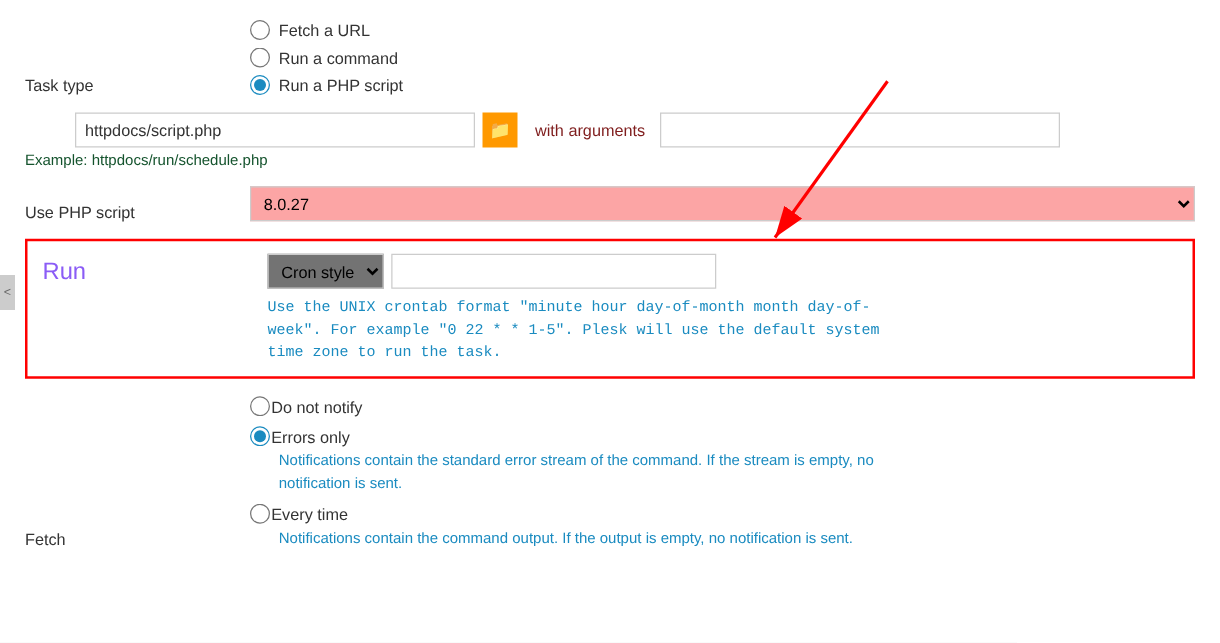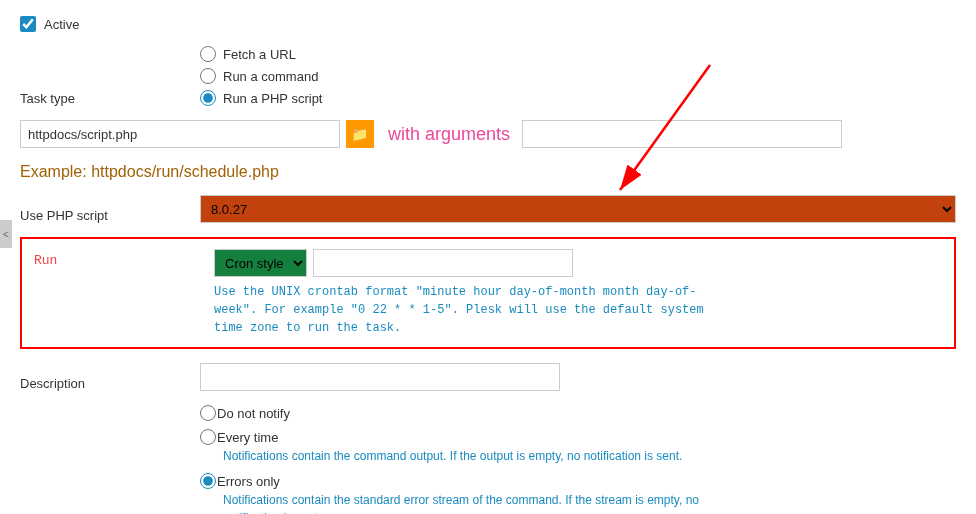--- a/index.html
+++ b/index.html
@@ -67,20 +67,21 @@
     }
     .checkbox-row label {
       font-size: 13px;
       font-weight: 500;
       color: #333;
     }
     .script-path-row {
       display: flex;
       align-items: center;
       gap: 6px;
+      margin-left: 40px;
     }
     .script-path-row input[type="text"] {
       width: 320px;
       height: 28px;
       padding: 3px 7px;
       border: 1px solid #ccc;
       font-size: 13px;
       color: #333;
     }
     .folder-btn {
@@ -89,75 +90,74 @@
       width: 28px;
       height: 28px;
       cursor: pointer;
       display: flex;
       align-items: center;
       justify-content: center;
       font-size: 14px;
     }
     .with-args-label {
       margin-left: 8px;
-      font-size: 18px;
-      color: #ec4899;
+      font-size: 13px;
+      color: #7f1d1d;
     }
     .args-input {
       width: 180px;
       height: 28px;
       padding: 3px 7px;
       border: 1px solid #ccc;
       font-size: 13px;
       margin-left: 6px;
     }
     .example-text {
-      font-size: 16px;
-      color: #a16207;
-      margin-top: 15px;
+      font-size: 12px;
+      color: #14532d;
+      margin-top: 3px;
     }
     .php-select {
       height: 28px;
       padding: 2px 6px;
       border: 1px solid #ccc;
       font-size: 13px;
-      background: #c2410c;
+      background: #fca5a5;
       cursor: pointer;
     }
     .run-section {
       border: 2px solid red;
       padding: 10px 12px;
       margin-bottom: 14px;
     }
     .run-inner {
       display: flex;
       align-items: flex-start;
     }
     .run-label-col {
       width: 180px;
       min-width: 180px;
       padding-top: 4px;
-      font-size: 13px;
-      color: #ef4444;
-      font-family: Liberation Mono, monospace;
+      font-size: 19px;
+      color: #8b5cf6;
     }
     .run-content {
       flex: 1;
     }
     .run-inputs {
       display: flex;
       align-items: center;
       gap: 6px;
     }
     .run-select {
       height: 28px;
       padding: 2px 6px;
       border: 1px solid #ccc;
       font-size: 13px;
-      background: #15803d;
+      background: #737373;
       cursor: pointer;
     }
     .run-cron-input {
       width: 260px;
       height: 28px;
       padding: 3px 7px;
       border: 1px solid #ccc;
       font-size: 13px;
     }
     .run-help {
@@ -228,24 +228,20 @@
   </style>
 </head>
 <body>
 
 <div class="container">
 
   <div class="sidebar-tab">
     <span>&lt;</span>
   </div>
 
-  <div class="checkbox-row">
-    <input type="checkbox" id="active-cb" checked="" style="">
-    <label for="active-cb">Active</label>
-  </div>
 
   <div class="row">
     <div class="label-col">Task type</div>
     <div class="content-col">
       <div class="radio-group">
         <div class="radio-item">
           <input type="radio" name="task-type" id="fetch-url" style="">
           <label for="fetch-url">Fetch a URL</label>
         </div>
         <div class="radio-item">
@@ -299,53 +295,47 @@
             <option>Weekly</option>
             <option>Monthly</option>
           </select>
           <input type="text" class="run-cron-input" style="">
         </div>
         <div class="run-help">Use the UNIX crontab format "minute hour day-of-month month day-of-week". For example "0 22 * * 1-5". Plesk will use the default system time zone to run the task.</div>
       </div>
     </div>
   </div>
 
-  <div class="row">
-    <div class="label-col">Description</div>
-    <div class="content-col">
-      <input type="text" class="description-input" style="">
-    </div>
-  </div>
 
   <div class="row">
     <div class="label-col">Fetch</div>
     <div class="content-col">
       <div class="notify-options">
 
         <div class="notify-item">
           <div class="notify-radio-row">
             <input type="radio" name="notify" id="do-not-notify" style="">
             <label for="do-not-notify">Do not notify</label>
           </div>
+        </div>
+
+        <div class="notify-item">
+          <div class="notify-radio-row">
+            <input type="radio" name="notify" id="errors-only" checked="" style="">
+            <label for="errors-only">Errors only</label>
+          </div>
+          <div class="notify-desc">Notifications contain the standard error stream of the command. If the stream is empty, no notification is sent.</div>
         </div>
 
         <div class="notify-item">
           <div class="notify-radio-row">
             <input type="radio" name="notify" id="every-time" style="">
             <label for="every-time">Every time</label>
           </div>
           <div class="notify-desc">Notifications contain the command output. If the output is empty, no notification is sent.</div>
-        </div>
-
-        <div class="notify-item">
-          <div class="notify-radio-row">
-            <input type="radio" name="notify" id="errors-only" checked="" style="">
-            <label for="errors-only">Errors only</label>
-          </div>
-          <div class="notify-desc">Notifications contain the standard error stream of the command. If the stream is empty, no notification is sent.</div>
         </div>
 
       </div>
     </div>
   </div>
 
   <svg class="arrow-overlay" width="200" height="160" viewBox="0 0 200 160">
     <defs>
       <marker id="arrowhead" markerWidth="10" markerHeight="7" refX="10" refY="3.5" orient="auto">
         <polygon points="0 0, 10 3.5, 0 7" fill="red"></polygon>

